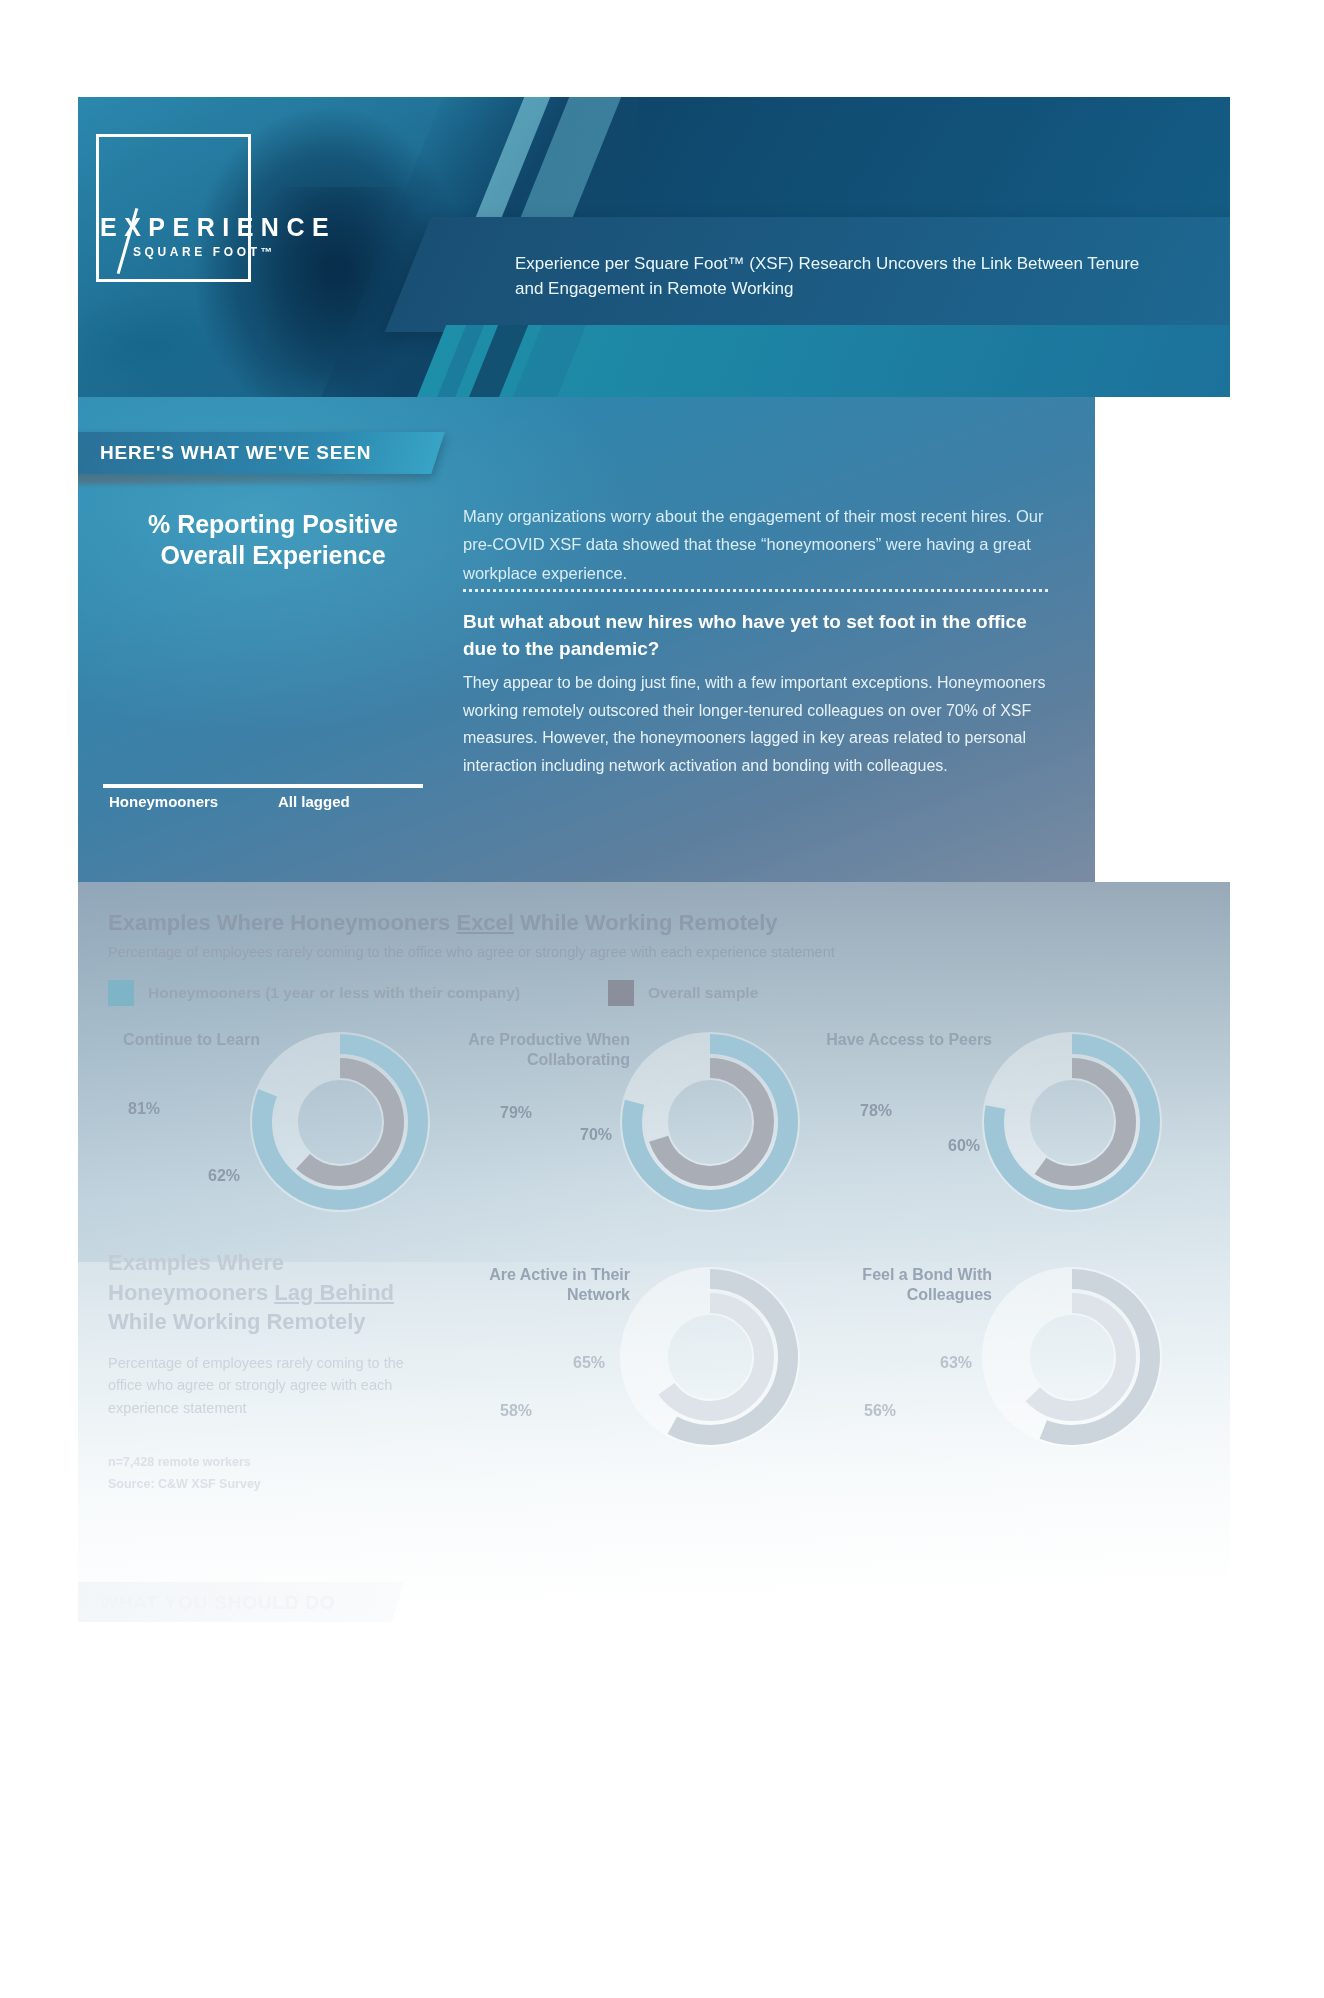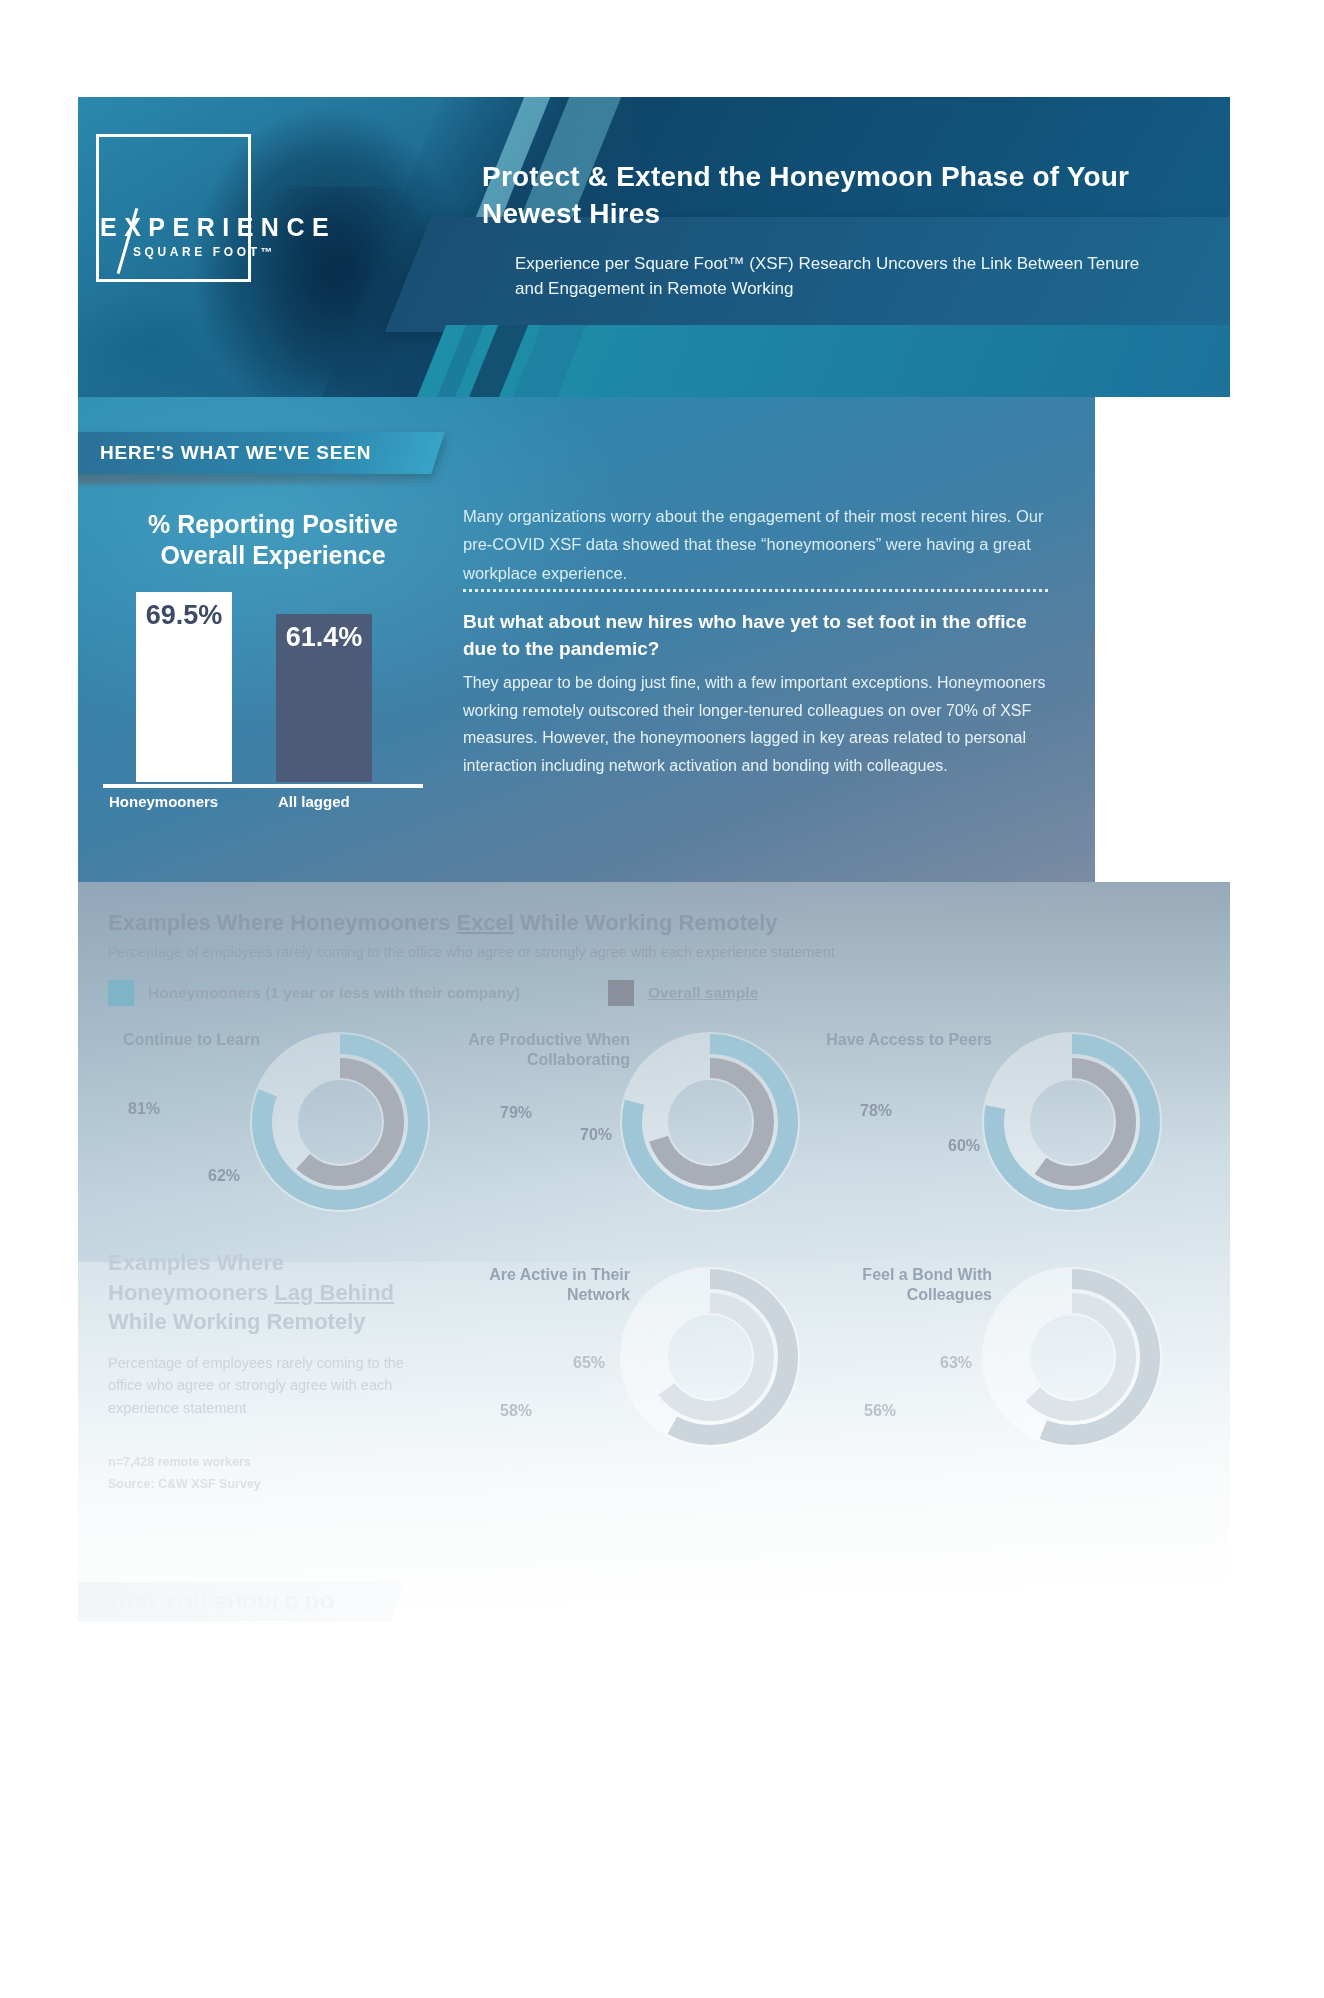--- a/index.html
+++ b/index.html
@@ -297,21 +297,21 @@
   .lg-sw.gray { left: 500px; background: #8b8f9c; }
   .lg-tx {
     position: absolute;
     top: 4px;
     color: #9aa6b4;
     font-size: 15.5px;
     font-weight: 700;
     white-space: nowrap;
   }
   .lg-tx.one { left: 40px; }
-  .lg-tx.two { left: 540px; text-decoration: underline; }
+  .lg-tx.two { left: 540px; }
 
   .donut-row { position: absolute; left: 0; width: 1152px; }
   .row1 { top: 140px; }
   .row2 { top: 375px; }
 
   .donut-cell { position: absolute; width: 360px; height: 220px; }
   .donut-wrap { position: absolute; right: 28px; top: 0; width: 200px; height: 200px; }
   .donut-title {
     position: absolute;
     top: 8px; right: 208px;
@@ -385,40 +385,31 @@
       <div class="hero-teal"></div>
       <div class="hero-stripe s5"></div>
       <div class="hero-stripe s3"></div>
       <div class="hero-stripe s4"></div>
 
       <div class="logo-box"></div>
       <div class="logo-slash"></div>
       <div class="logo-word">EXPERIENCE</div>
       <div class="logo-sub">SQUARE FOOT™</div>
 
-      <div class="hero-title">Protect &amp; Extend the Honeymoon Phase of Your Newest Hires</div>
       <div class="hero-sub">Experience per Square Foot™ (XSF) Research Uncovers the Link Between Tenure and Engagement in Remote Working</div>
     </div>
 
     <div class="mid">
       <div class="mid-glow"></div>
       <div class="seen-tab"></div>
       <div class="shadow-strip"></div>
       <div class="seen-text">HERE'S WHAT WE'VE SEEN</div>
 
       <div class="bar-title">% Reporting Positive Overall Experience</div>
 
-      <div class="bars">
-        <div class="bar bar-a">
-          <div class="bar-val val-a">69.5%</div>
-        </div>
-        <div class="bar bar-b">
-          <div class="bar-val val-b">61.4%</div>
-        </div>
-      </div>
       <div class="baseline"></div>
       <div class="bar-labels">
         <span class="lbl-a">Honeymooners</span>
         <span class="lbl-b">All lagged</span>
       </div>
 
       <div class="copy-top">Many organizations worry about the engagement of their most recent hires. Our pre-COVID XSF data showed that these “honeymooners” were having a great workplace experience.</div>
       <div class="dots"></div>
       <div class="copy-head">But what about new hires who have yet to set foot in the office due to the pandemic?</div>
       <div class="copy-body">They appear to be doing just fine, with a few important exceptions. Honeymooners working remotely outscored their longer-tenured colleagues on over 70% of XSF measures. However, the honeymooners lagged in key areas related to personal interaction including network activation and bonding with colleagues.</div>

